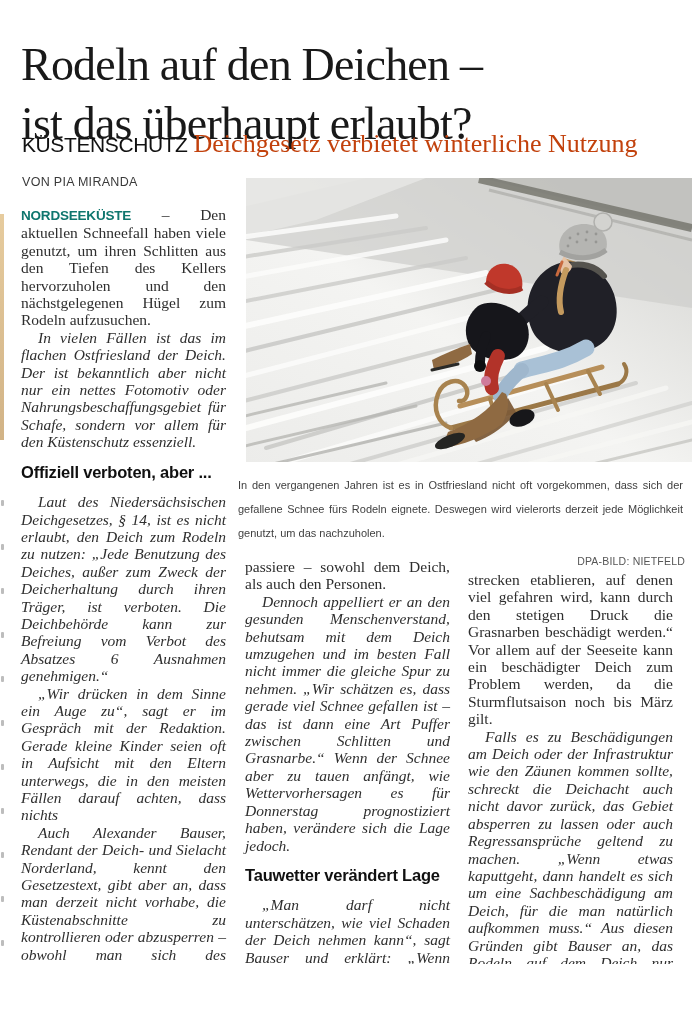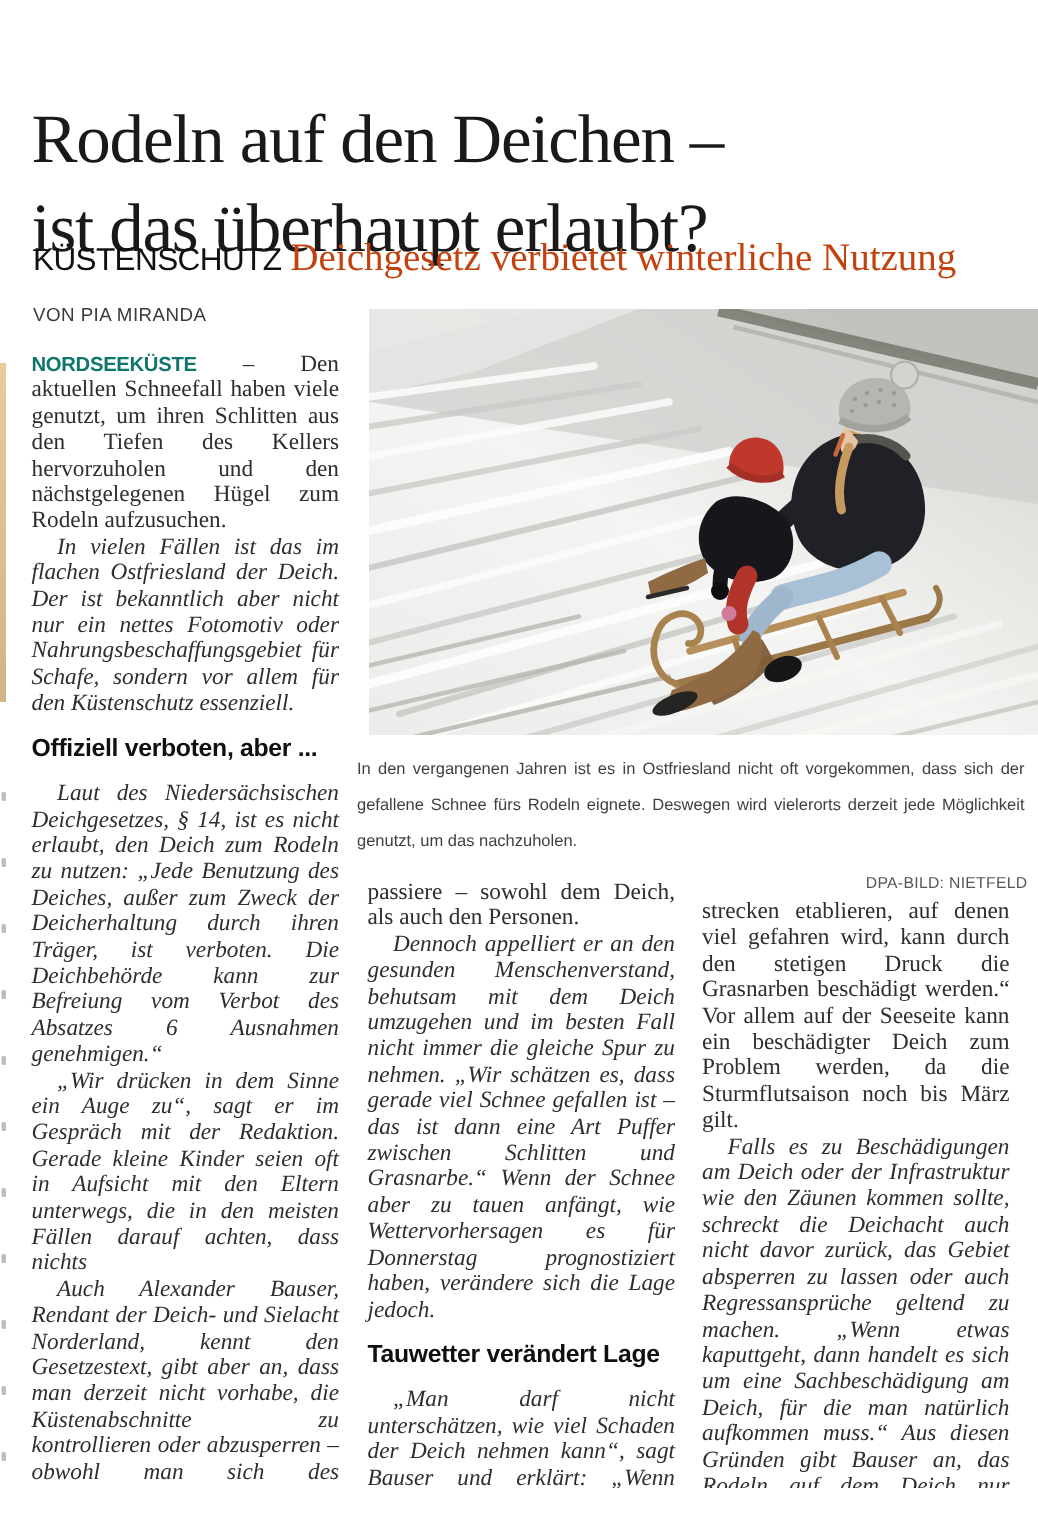--- a/index.html
+++ b/index.html
@@ -2,21 +2,20 @@
 <html lang="de"><head>
 <meta charset="utf-8">
 <style>
   html,body{margin:0;padding:0;background:#ffffff;}
   #page{
     position:relative;
     width:692px;height:964px;
     background:#ffffff;
     overflow:hidden;
     font-family:"Liberation Serif", serif;
-    margin-top:28px;
   }
   
   .headline{
     position:absolute;left:21px;top:4px;width:660px;
     font-family:"Liberation Serif", serif;
     font-size:46px;line-height:59px;
     font-weight:500;
     color:#191919;
     letter-spacing:-0.8px;
   }

